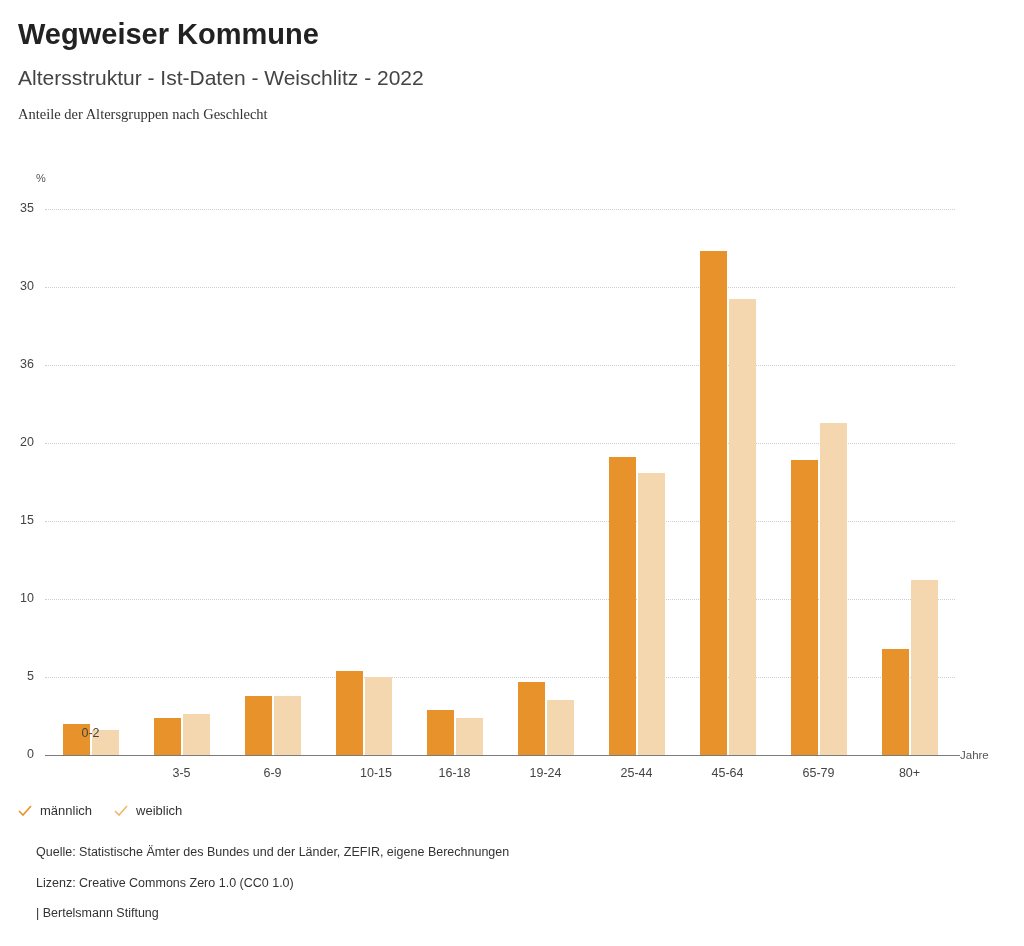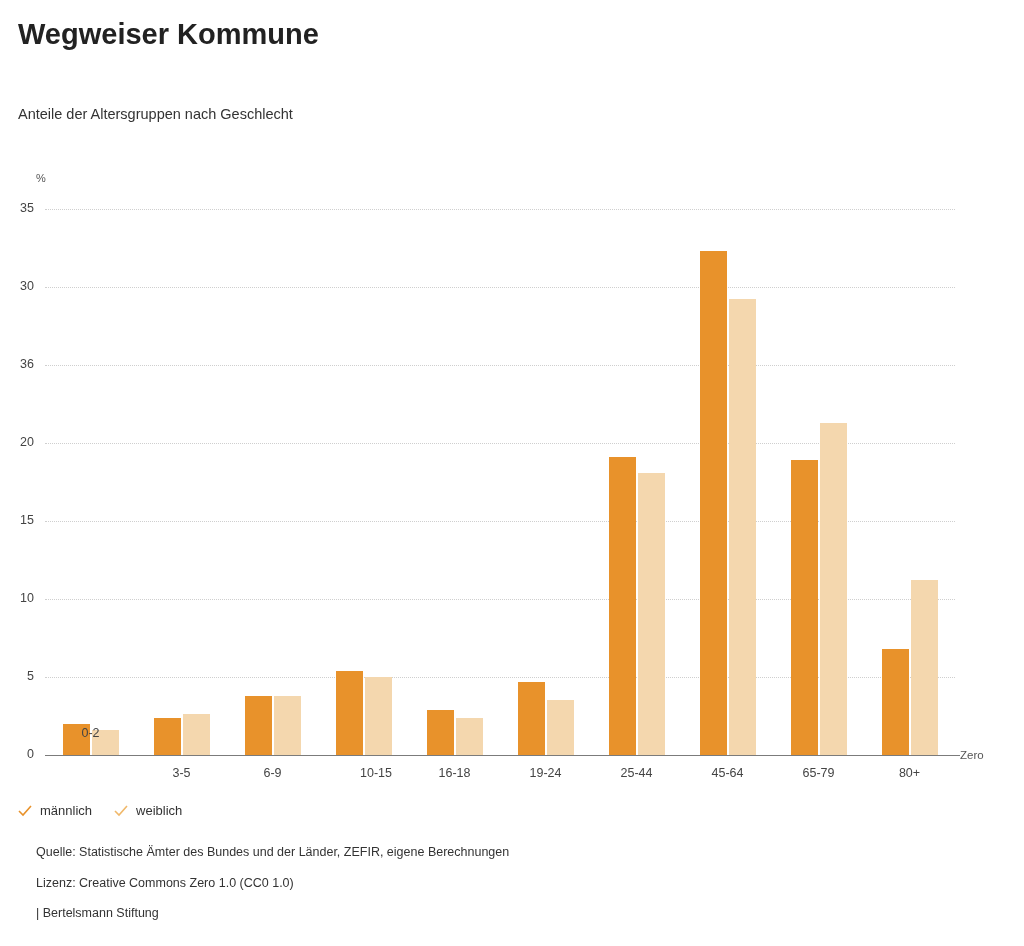--- a/index.html
+++ b/index.html
@@ -38,20 +38,21 @@
     color: #444444;
     white-space: nowrap;
   }
   .subsubtitle {
     position: absolute;
     left: 18px;
     top: 106px;
     font-size: 14.5px;
     color: #333333;
     white-space: nowrap;
+    font-family: Liberation Serif, serif;
   }
 
   
   .plot-wrap {
     position: absolute;
     left: 0;
     top: 0;
     width: 1024px;
     height: 946px;
   }
@@ -129,25 +130,26 @@
   .fn1 { top: 845px; }
   .fn2 { top: 876px; }
   .fn3 { top: 906px; }
 </style>
 </head>
 <body>
 
 <div class="page">
 
   <div class="title">Wegweiser Kommune</div>
+  <div class="subtitle">Altersstruktur - Ist-Daten - Weischlitz - 2022</div>
   <div class="subsubtitle">Anteile der Altersgruppen nach Geschlecht</div>
 
   <div class="plot-wrap">
     <div class="unit-label" id="unit-label" style="left: 36px; top: 172px;">%</div>
-    <div class="axis-label-x" id="xaxis-label" style="left: 960px; top: 749px;">Zero</div>
+    <div class="axis-label-x" id="xaxis-label" style="left: 960px; top: 749px;">Jahre</div>
     <div id="gridlines">
         <div class="axis-baseline" style="left: 45px; top: 755px; width: 915px;"></div>
         <div class="gridline" style="left: 45px; top: 677px; width: 910px;"></div>
         <div class="gridline" style="left: 45px; top: 599px; width: 910px;"></div>
         <div class="gridline" style="left: 45px; top: 521px; width: 910px;"></div>
         <div class="gridline" style="left: 45px; top: 443px; width: 910px;"></div>
         <div class="gridline" style="left: 45px; top: 365px; width: 910px;"></div>
         <div class="gridline" style="left: 45px; top: 287px; width: 910px;"></div>
         <div class="gridline" style="left: 45px; top: 209px; width: 910px;"></div>
       </div>

